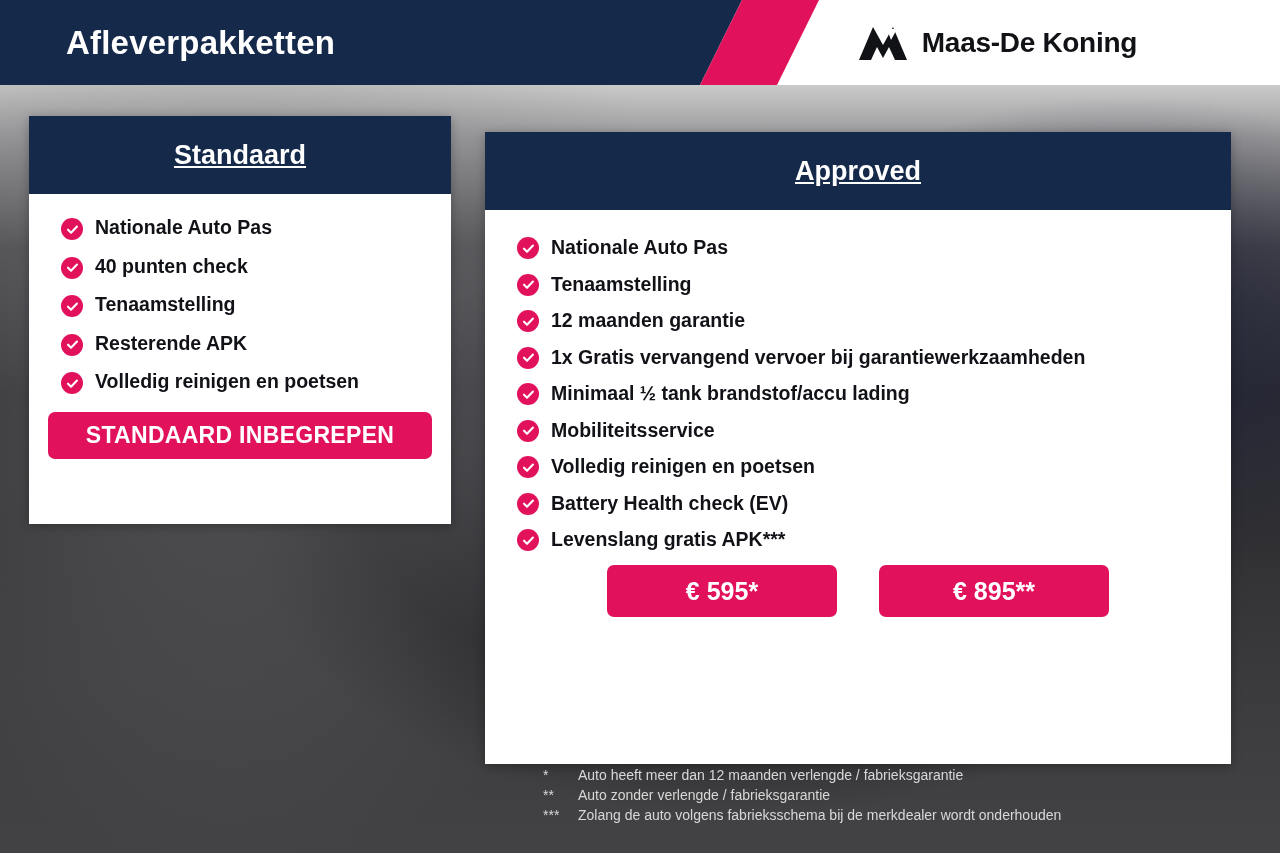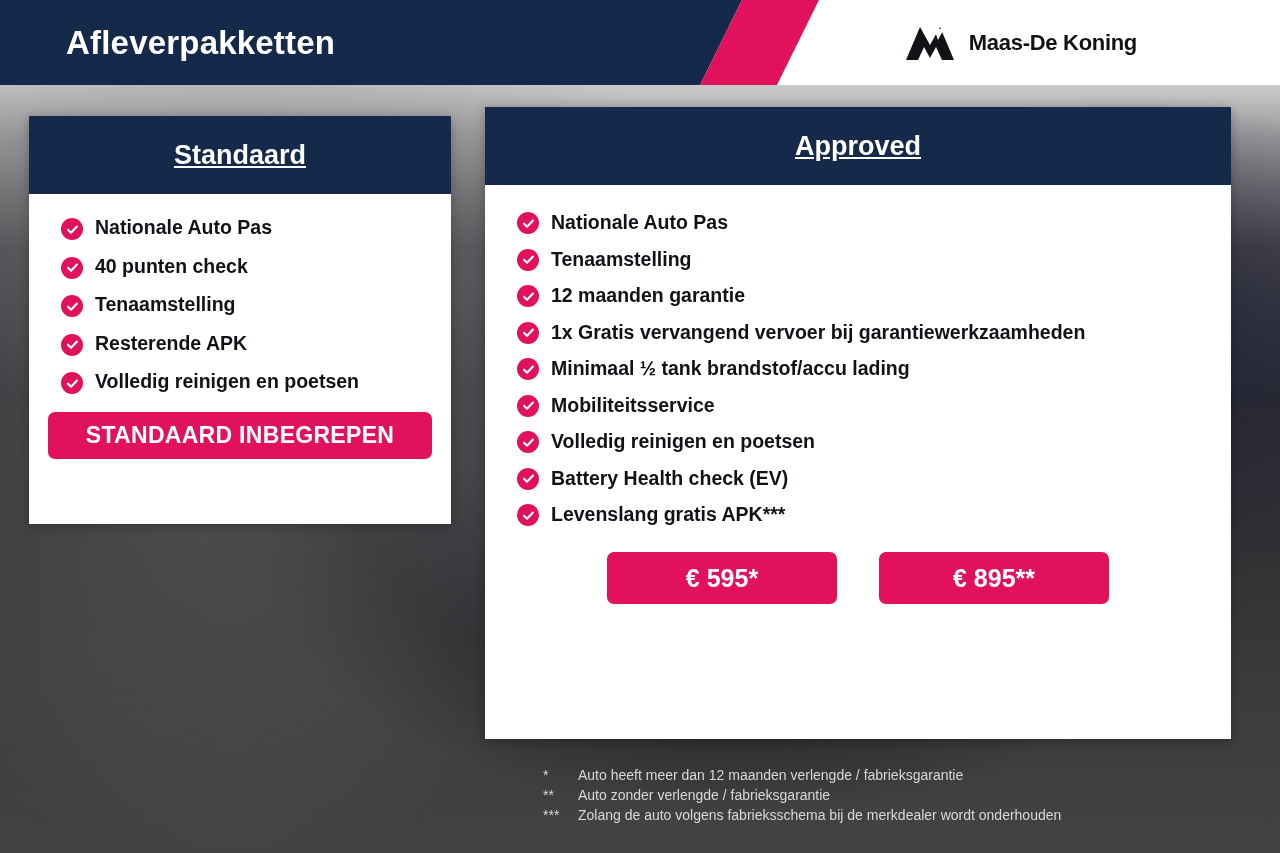--- a/index.html
+++ b/index.html
@@ -51,21 +51,21 @@
     z-index:3;
   }
   .hdr-brand {
     position:absolute; right:143px; top:0; height:85px;
     display:flex; align-items:center; gap:13px;
     z-index:3;
   }
   .hdr-brand .mark { width:52px; height:36px; display:block; }
   .hdr-brand .brand-text {
     color:#111215;
-    font-size:22px; font-weight:bold; letter-spacing:-0.3px;
+    font-size:28px; font-weight:bold; letter-spacing:-0.3px;
   }
 
   
   .card {
     position:absolute;
     background:#ffffff;
     box-shadow:0 2px 10px rgba(0,0,0,0.28);
   }
   .card-head {
     background:#15294a;
@@ -73,21 +73,21 @@
     color:#ffffff;
     font-weight:bold;
     text-decoration:underline;
   }
   .card-body { background:#ffffff; }
 
   .card-left  { left:29px;  top:116px; width:422px; height:408px; }
   .card-left  .card-head { height:78px; font-size:27px; }
   .card-left  .card-body { padding:22px 0 0 0; }
 
-  .card-right { left:485px; top:107px; width:746px; height:632px; }
+  .card-right { left:485px; top:132px; width:746px; height:632px; }
   .card-right .card-head { height:78px; font-size:27px; }
   .card-right .card-body { padding:22px 0 0 0; }
 
   
   ul.feat { list-style:none;margin-left:12px; }
   ul.feat li {
     display:flex; align-items:flex-start;
     color:#111217;
     font-weight:bold;
   }
@@ -123,21 +123,21 @@
   }
   .btn-standard {
     display:block;
     margin:18px auto 16px auto;
     width:384px; height:47px;
     font-size:23px;
     letter-spacing:.3px;
   }
   .price-row {
     display:flex; justify-content:center; gap:42px;
-    margin-top:23px;
+    margin-top:11px;
     border-radius:20px;
   }
   .btn-price { width:230px; height:52px; font-size:25px; }
 
   
   .footnotes {
     position:absolute; left:543px; top:765px;
     color:#d8d8d8;
     font-size:14px;
     line-height:20px;

